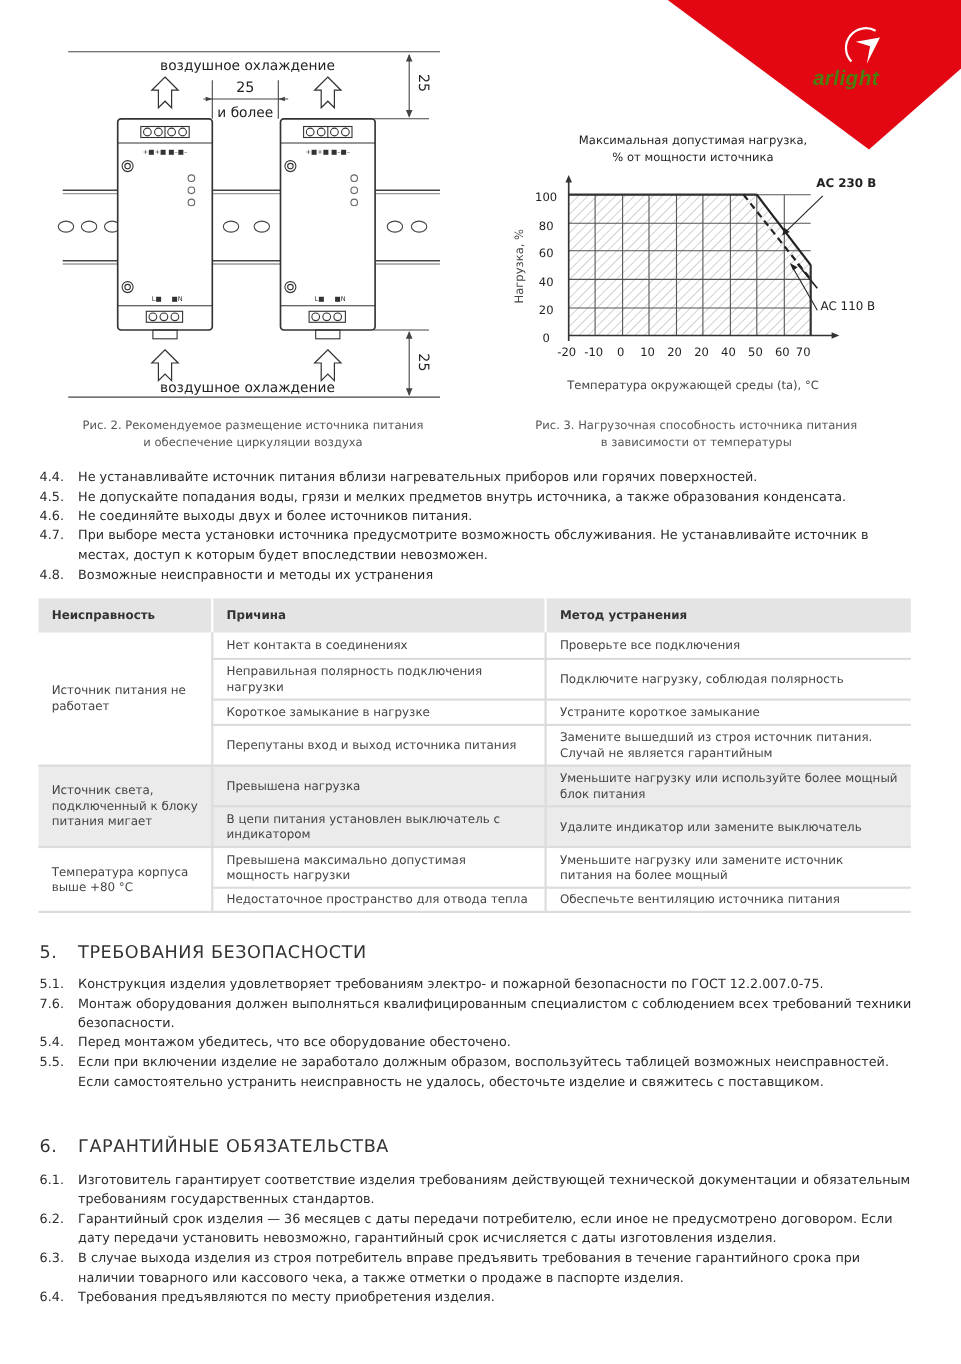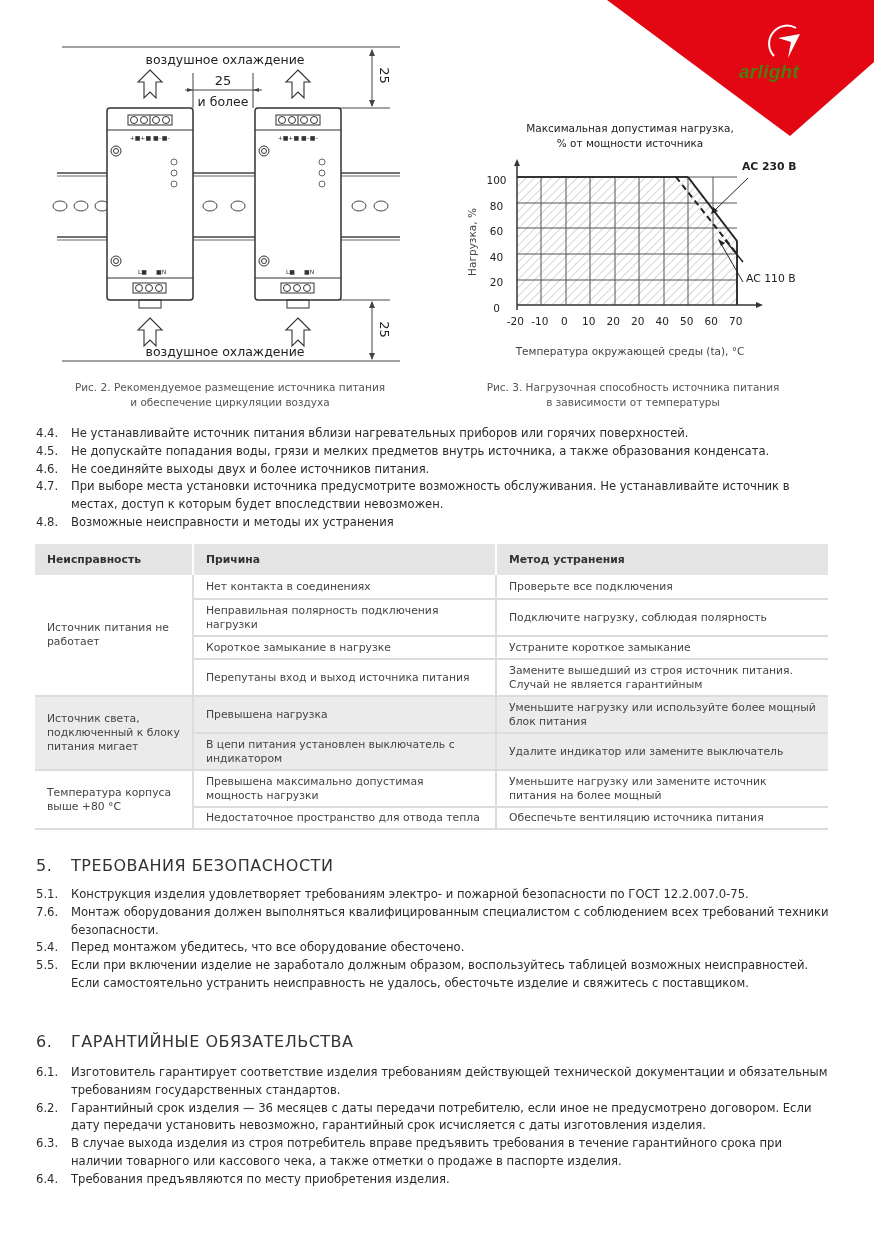--- a/index.html
+++ b/index.html
@@ -206,21 +206,21 @@
 <div class="abs" style="left:503px;top:315px;font-size:10.5px;color:#222;display:flex;">
   <span style="width:24.5px;text-align:center">-20</span>
   <span style="width:24.5px;text-align:center">-10</span>
   <span style="width:24.5px;text-align:center">0</span>
   <span style="width:24.5px;text-align:center">10</span>
   <span style="width:24.5px;text-align:center">20</span>
   <span style="width:24.5px;text-align:center">20</span>
   <span style="width:24.5px;text-align:center">40</span>
   <span style="width:24.5px;text-align:center">50</span>
   <span style="width:24.5px;text-align:center">60</span>
-  <span style="width:24.5px;text-align:center">70</span>
+  <span style="width:24.5px;">70</span>
 </div>
 <div class="abs" style="left:432px;top:236px;width:80px;font-size:10.5px;color:#444;transform:rotate(-90deg);text-align:center;">Нагрузка, %</div>
 <div class="abs" style="left:500px;top:345px;width:260px;font-size:10.5px;color:#444;text-align:center;">Температура окружающей среды (ta), °C</div>
 <div class="abs" style="left:742px;top:160px;font-size:10.8px;color:#222;font-weight:bold;">AC 230 В</div>
 <div class="abs" style="left:746px;top:272px;font-size:10.8px;color:#222;">AC 110 В</div>
 <div class="caption" style="left:478px;top:380px;width:310px;">
   <div>Рис. 3. Нагрузочная способность источника питания</div>
   <div>в зависимости от температуры</div>
 </div>
 

